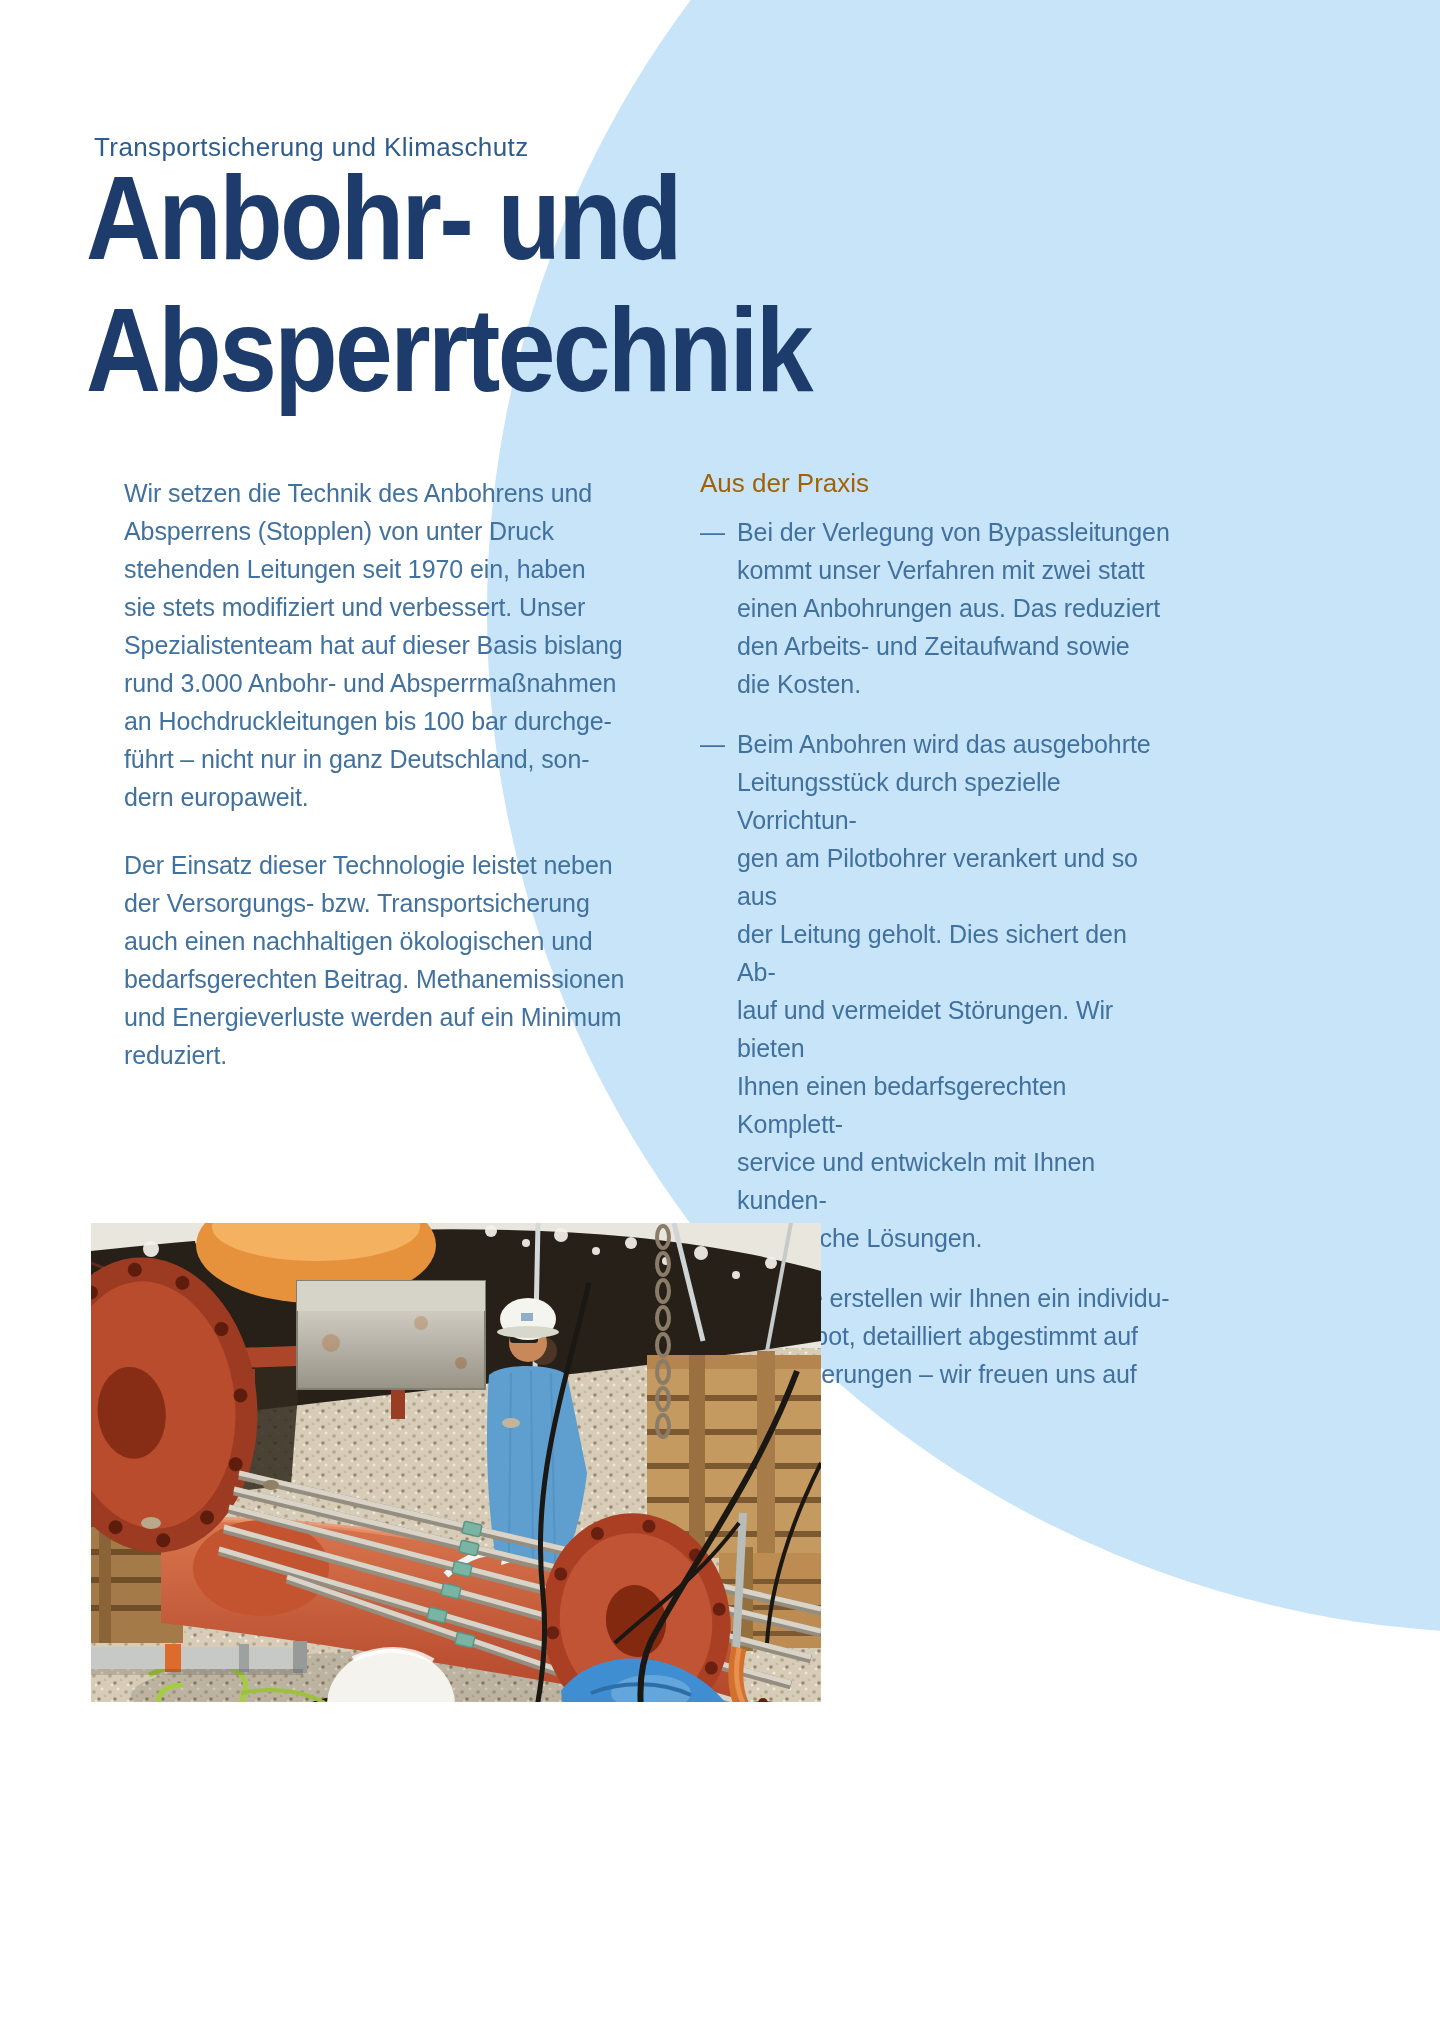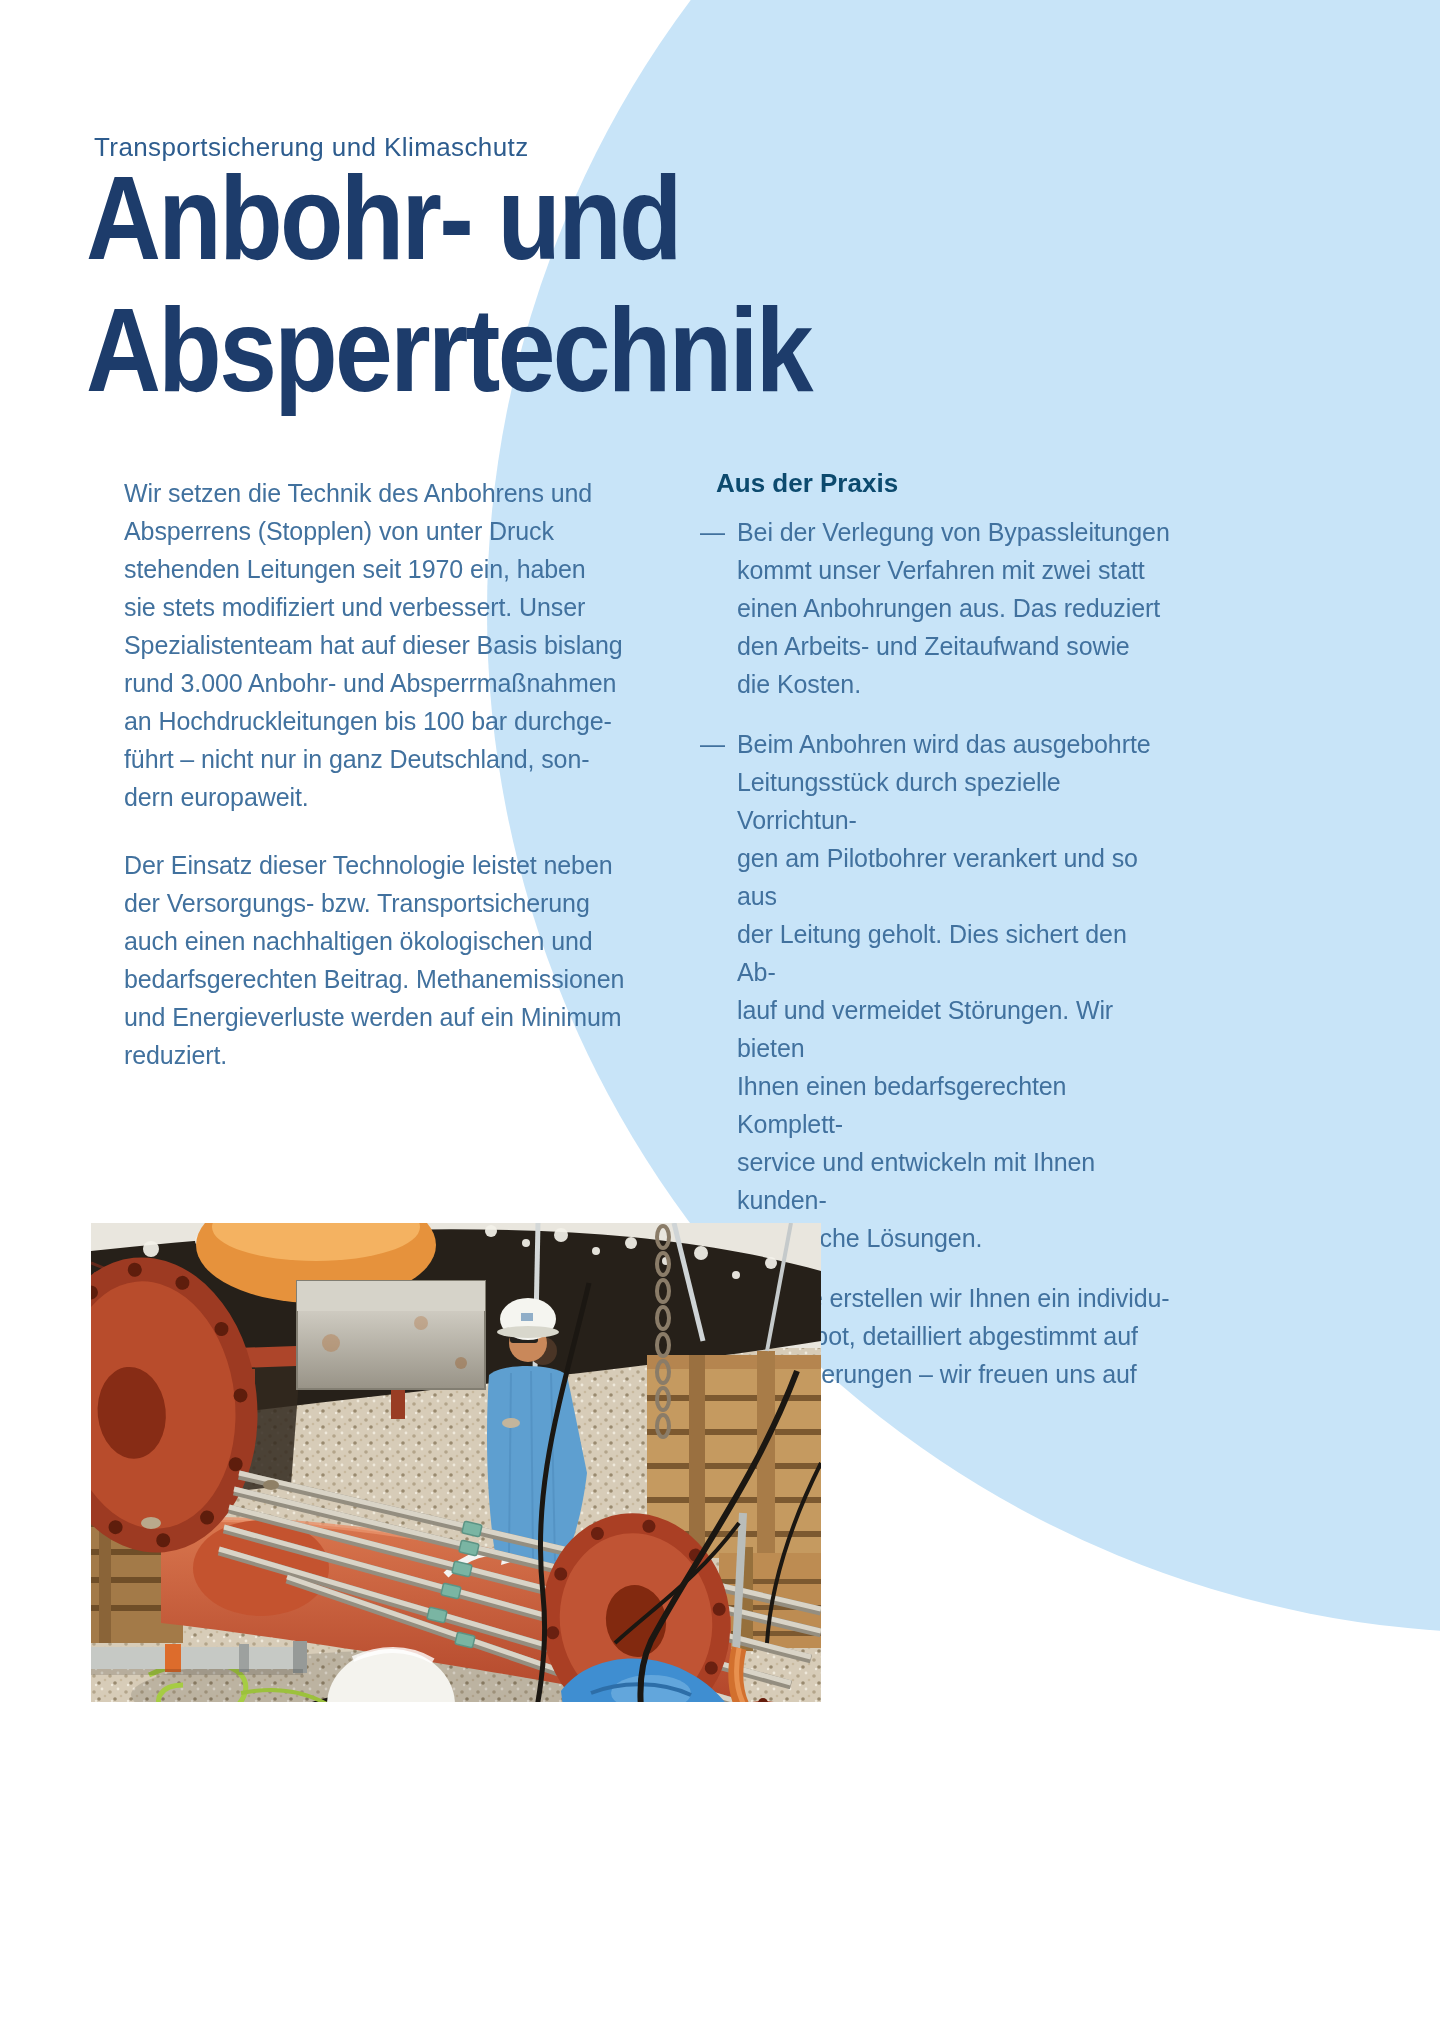--- a/index.html
+++ b/index.html
@@ -9,21 +9,21 @@
         background:#c8e4f8;}
   .eyebrow{position:absolute;left:94px;top:132px;font-size:26px;color:#2d5c8e;letter-spacing:.4px;}
   .main-title{position:absolute;left:86px;top:152px;font-size:118px;font-weight:bold;color:#1d3c6b;
         line-height:1.12;letter-spacing:-3px;transform:scaleX(.88);transform-origin:left top;
         white-space:nowrap;}
   .main-title span{display:block;}
   .col-left{position:absolute;left:92px;top:474px;width:560px;margin-left:32px;}
   .col-right{position:absolute;left:700px;top:468px;width:470px;}
   .body-text{font-size:25px;line-height:38px;color:#41719e;letter-spacing:-.1px;white-space:pre-line;}
   .para{margin:0 0 30px 0;}
-  .praxis-heading{font-size:26px;font-weight:bold;color:#0c4a6e;margin:0 0 14px 16px;}
+  .praxis-heading{font-size:26px;font-weight:normal;color:#a16207;margin:0 0 14px 0;}
   .bullet{display:flex;margin:0 0 22px 0;}
   .bullet .marker{flex:0 0 37px;font-size:25px;line-height:38px;color:#41719e;}
   .bullet .text{flex:1;}
   .closing{margin-top:22px;}
   .photo{position:absolute;left:91px;top:1223px;width:730px;height:533px;overflow:hidden;}
   .logo{position:absolute;left:948px;top:1795px;height:112px;display:flex;align-items:center;gap:24px;}
   .logo-text{font-size:76px;font-weight:bold;color:#1b3a66;letter-spacing:3px;line-height:1;}
 </style>
 </head>
 <body>

